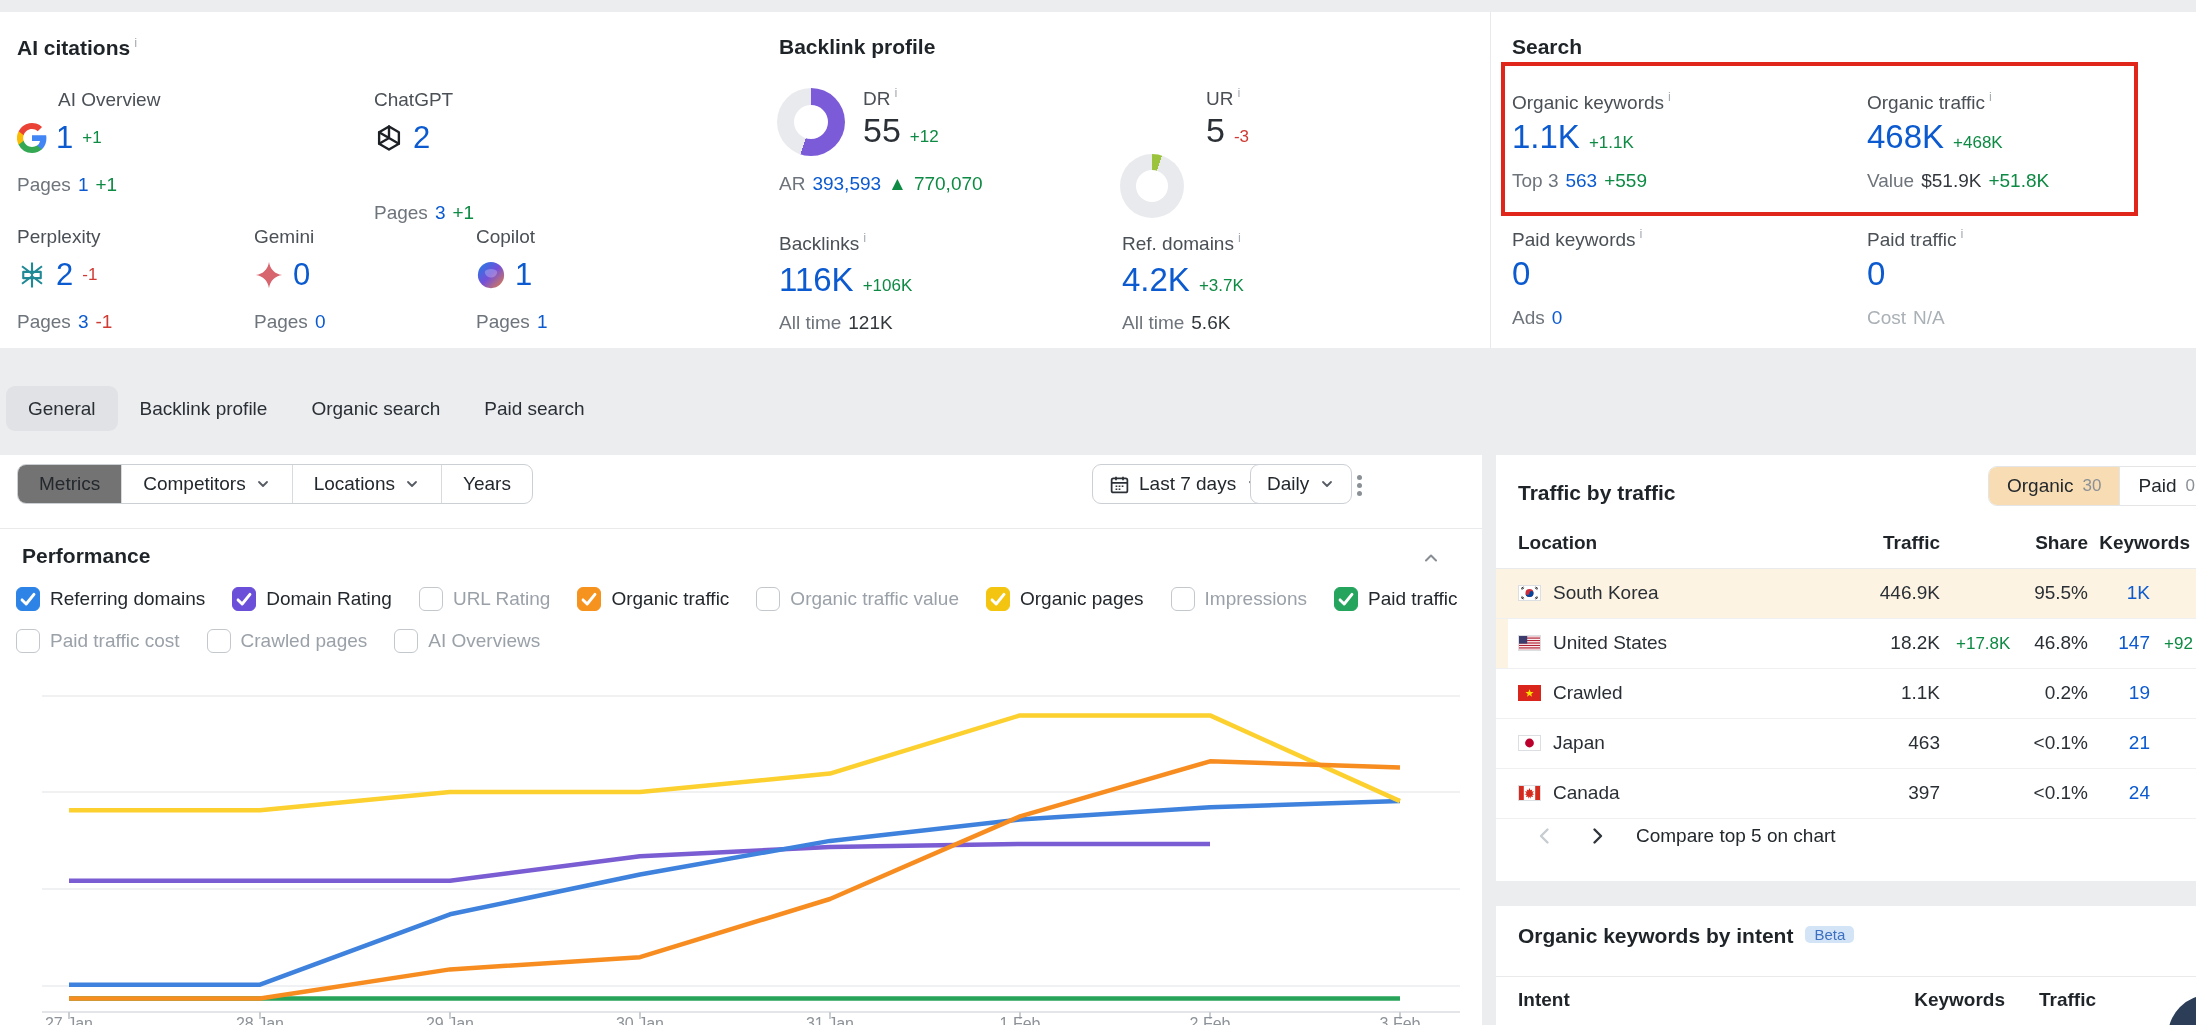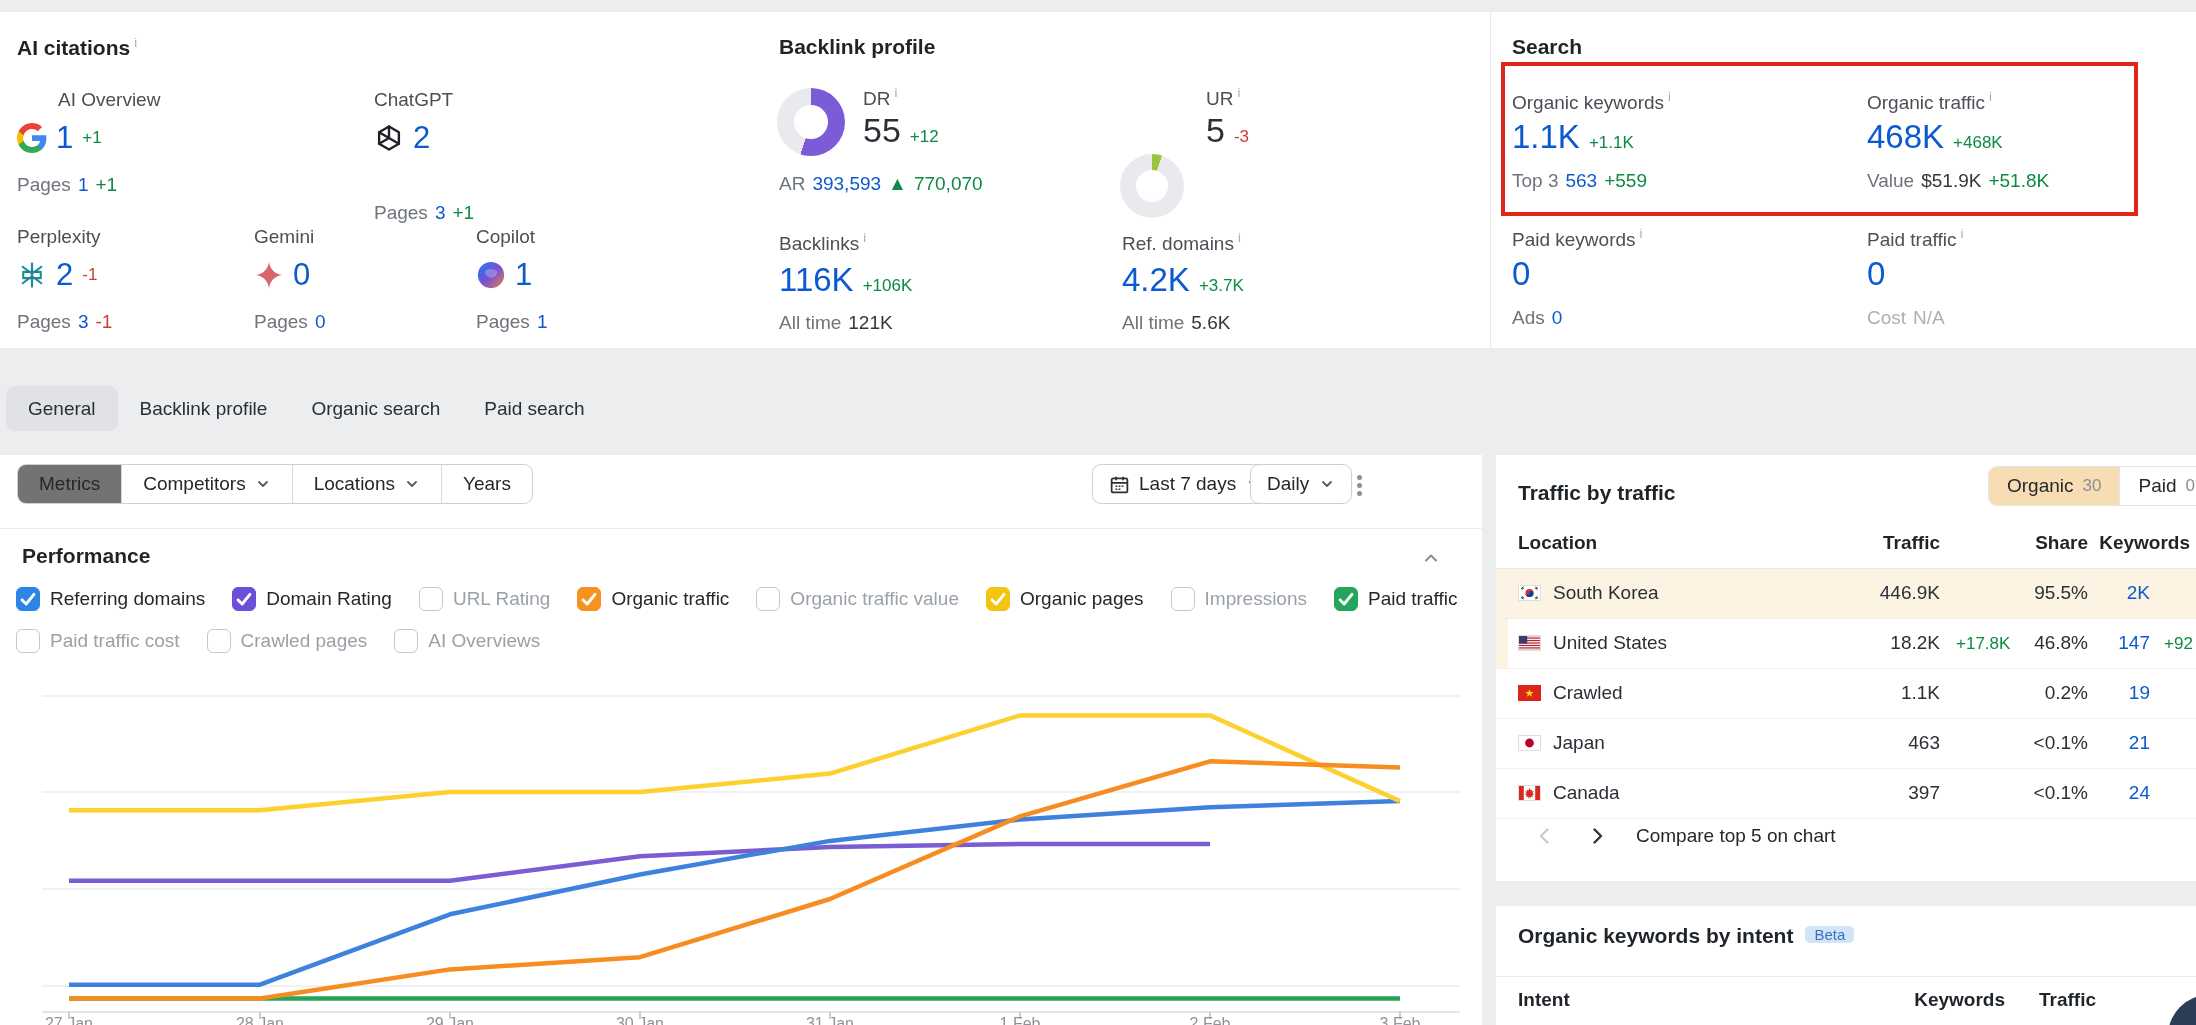--- a/index.html
+++ b/index.html
@@ -430,21 +430,21 @@
             <circle cx="11.5" cy="8" r="4" fill="#cd2e3a"></circle>
             <path d="M7.5 8a4 4 0 0 0 8 0 2 2 0 0 0-4 0 2 2 0 0 1-4 0z" fill="#0047a0"></path>
             <g stroke="#1d1d1b" stroke-width="0.9">
               <path d="M3 3.6l2.4-1.7M3.7 4.5l2.4-1.7M17.6 1.9l2.4 1.7M16.9 2.8l2.4 1.7M3 12.4l2.4 1.7M3.7 11.5l2.4 1.7M17.6 14.1l2.4-1.7M16.9 13.2l2.4-1.7"></path>
             </g>
           </svg>
         </span>
         <span class="nm">South Korea</span>
         <span class="tv">446.9K</span>
         <span class="sv">95.5%</span>
-        <a class="kv">2K</a>
+        <a class="kv">1K</a>
       </div>
       <div class="lrow strip">
         <span class="flag">
           <svg viewBox="0 0 23 16">
             <rect width="23" height="16" fill="#fff"></rect>
             <g fill="#b22234">
               <rect y="0" width="23" height="1.23"></rect>
               <rect y="2.46" width="23" height="1.23"></rect>
               <rect y="4.92" width="23" height="1.23"></rect>
               <rect y="7.38" width="23" height="1.23"></rect>

